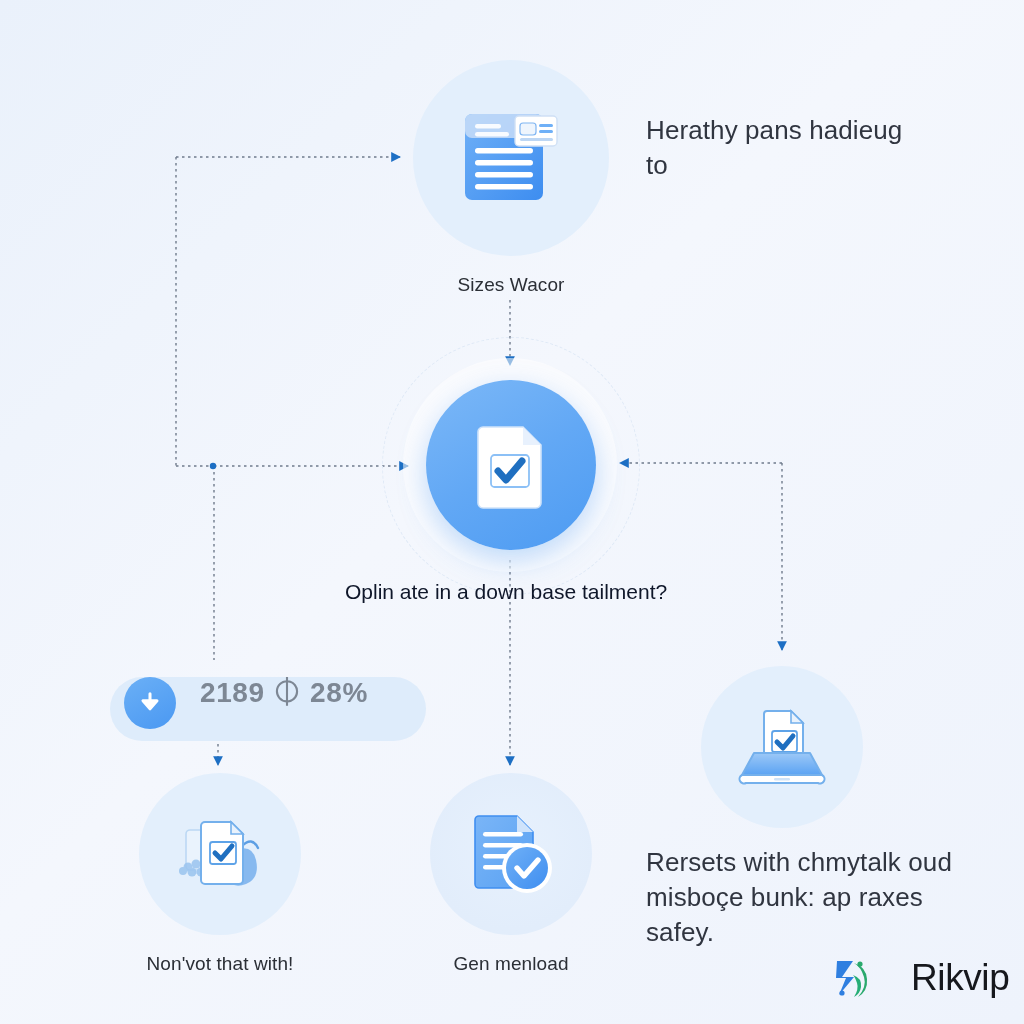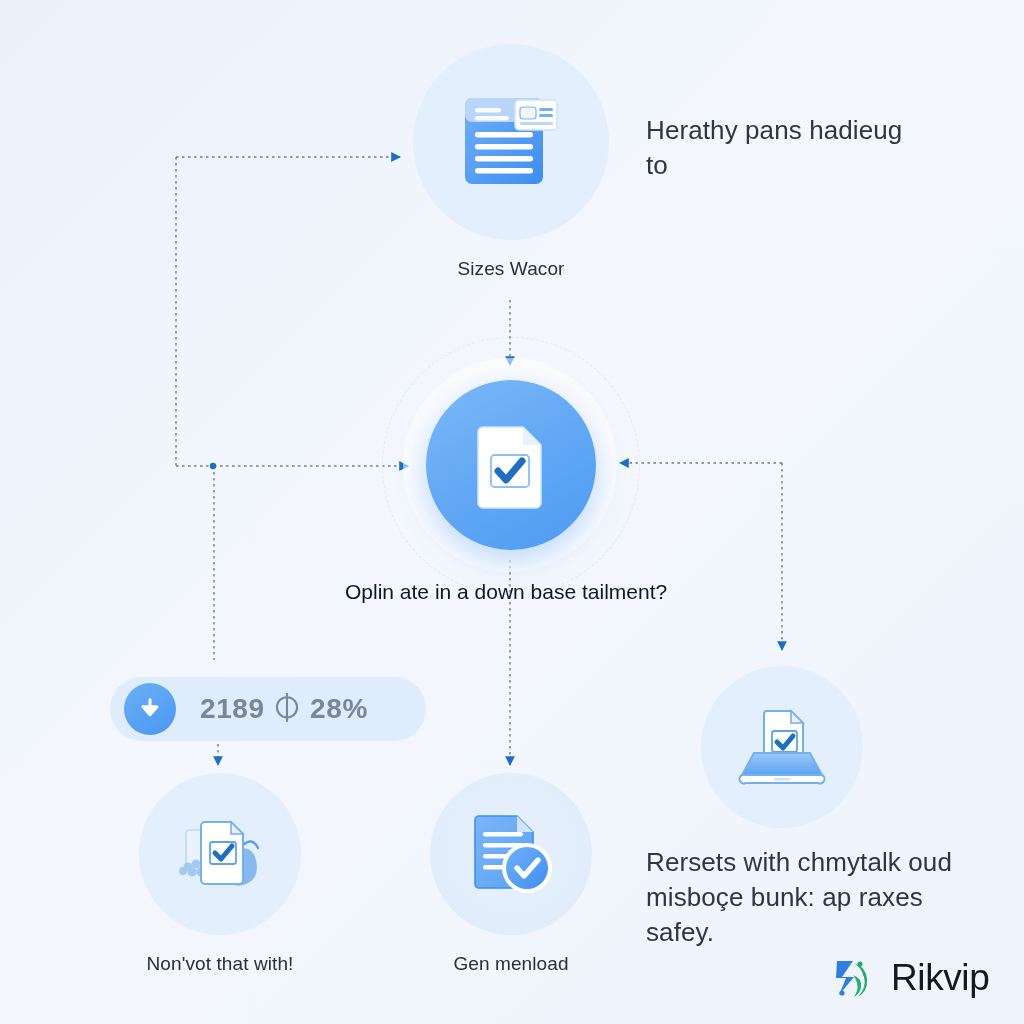--- a/index.html
+++ b/index.html
@@ -85,21 +85,21 @@
     position: absolute;
     font-size: 21px;
     color: #0f172a;
     white-space: nowrap;
   }
 
   
   .pill {
     position: absolute;
     display: flex;
-    align-items: center;
+    align-items: flex-start;
     background: #deecfb;
     border-radius: 40px;
     height: 64px;
     padding: 0 34px 0 14px;
     box-sizing: border-box;
   }
   .pill-icon {
     width: 52px;
     height: 52px;
     border-radius: 50%;
@@ -116,20 +116,21 @@
     color: #7d8794;
     letter-spacing: 0.6px;
     white-space: nowrap;
   }
 
   
   .brand {
     position: absolute;
     display: flex;
     align-items: center;
+    gap: 20px;
   }
   .brand-name {
     margin-left: 14px;
     font-size: 37px;
     color: #16181d;
     letter-spacing: -0.4px;
   }
 </style>
 </head>
 <body>
@@ -160,21 +161,21 @@
       <path d="M 510 300 L 510 365" marker-end="url(#ar-d)"></path>
 
       <path d="M 510 560 L 510 765" marker-end="url(#ar-d)"></path>
 
       <path d="M 782 463 L 620 463" marker-end="url(#ar-r)"></path>
       <path d="M 782 463 L 782 650" marker-end="url(#ar-d)"></path>
     </g>
     <circle cx="213" cy="466" r="3.2" fill="#1d6fc4"></circle>
   </svg>
 
-  <div class="node" style="left:413px; top:44px; width:196px;justify-content:space-between;">
+  <div class="node" style="left:413px; top:60px; width:196px;justify-content:space-between;">
     <div class="disc disc-pale" style="width:196px; height:196px;">
       <svg width="120" height="120" viewBox="0 0 120 120">
         <defs>
           <linearGradient id="gdoc" x1="0" y1="0" x2="1" y2="1">
             <stop offset="0%" stop-color="#6fb0f7"></stop>
             <stop offset="100%" stop-color="#3d8df0"></stop>
           </linearGradient>
         </defs>
         <rect x="14" y="16" width="78" height="86" rx="7" fill="url(#gdoc)"></rect>
         <rect x="14" y="16" width="78" height="24" rx="7" fill="#c8ddf8" opacity="0.85"></rect>

